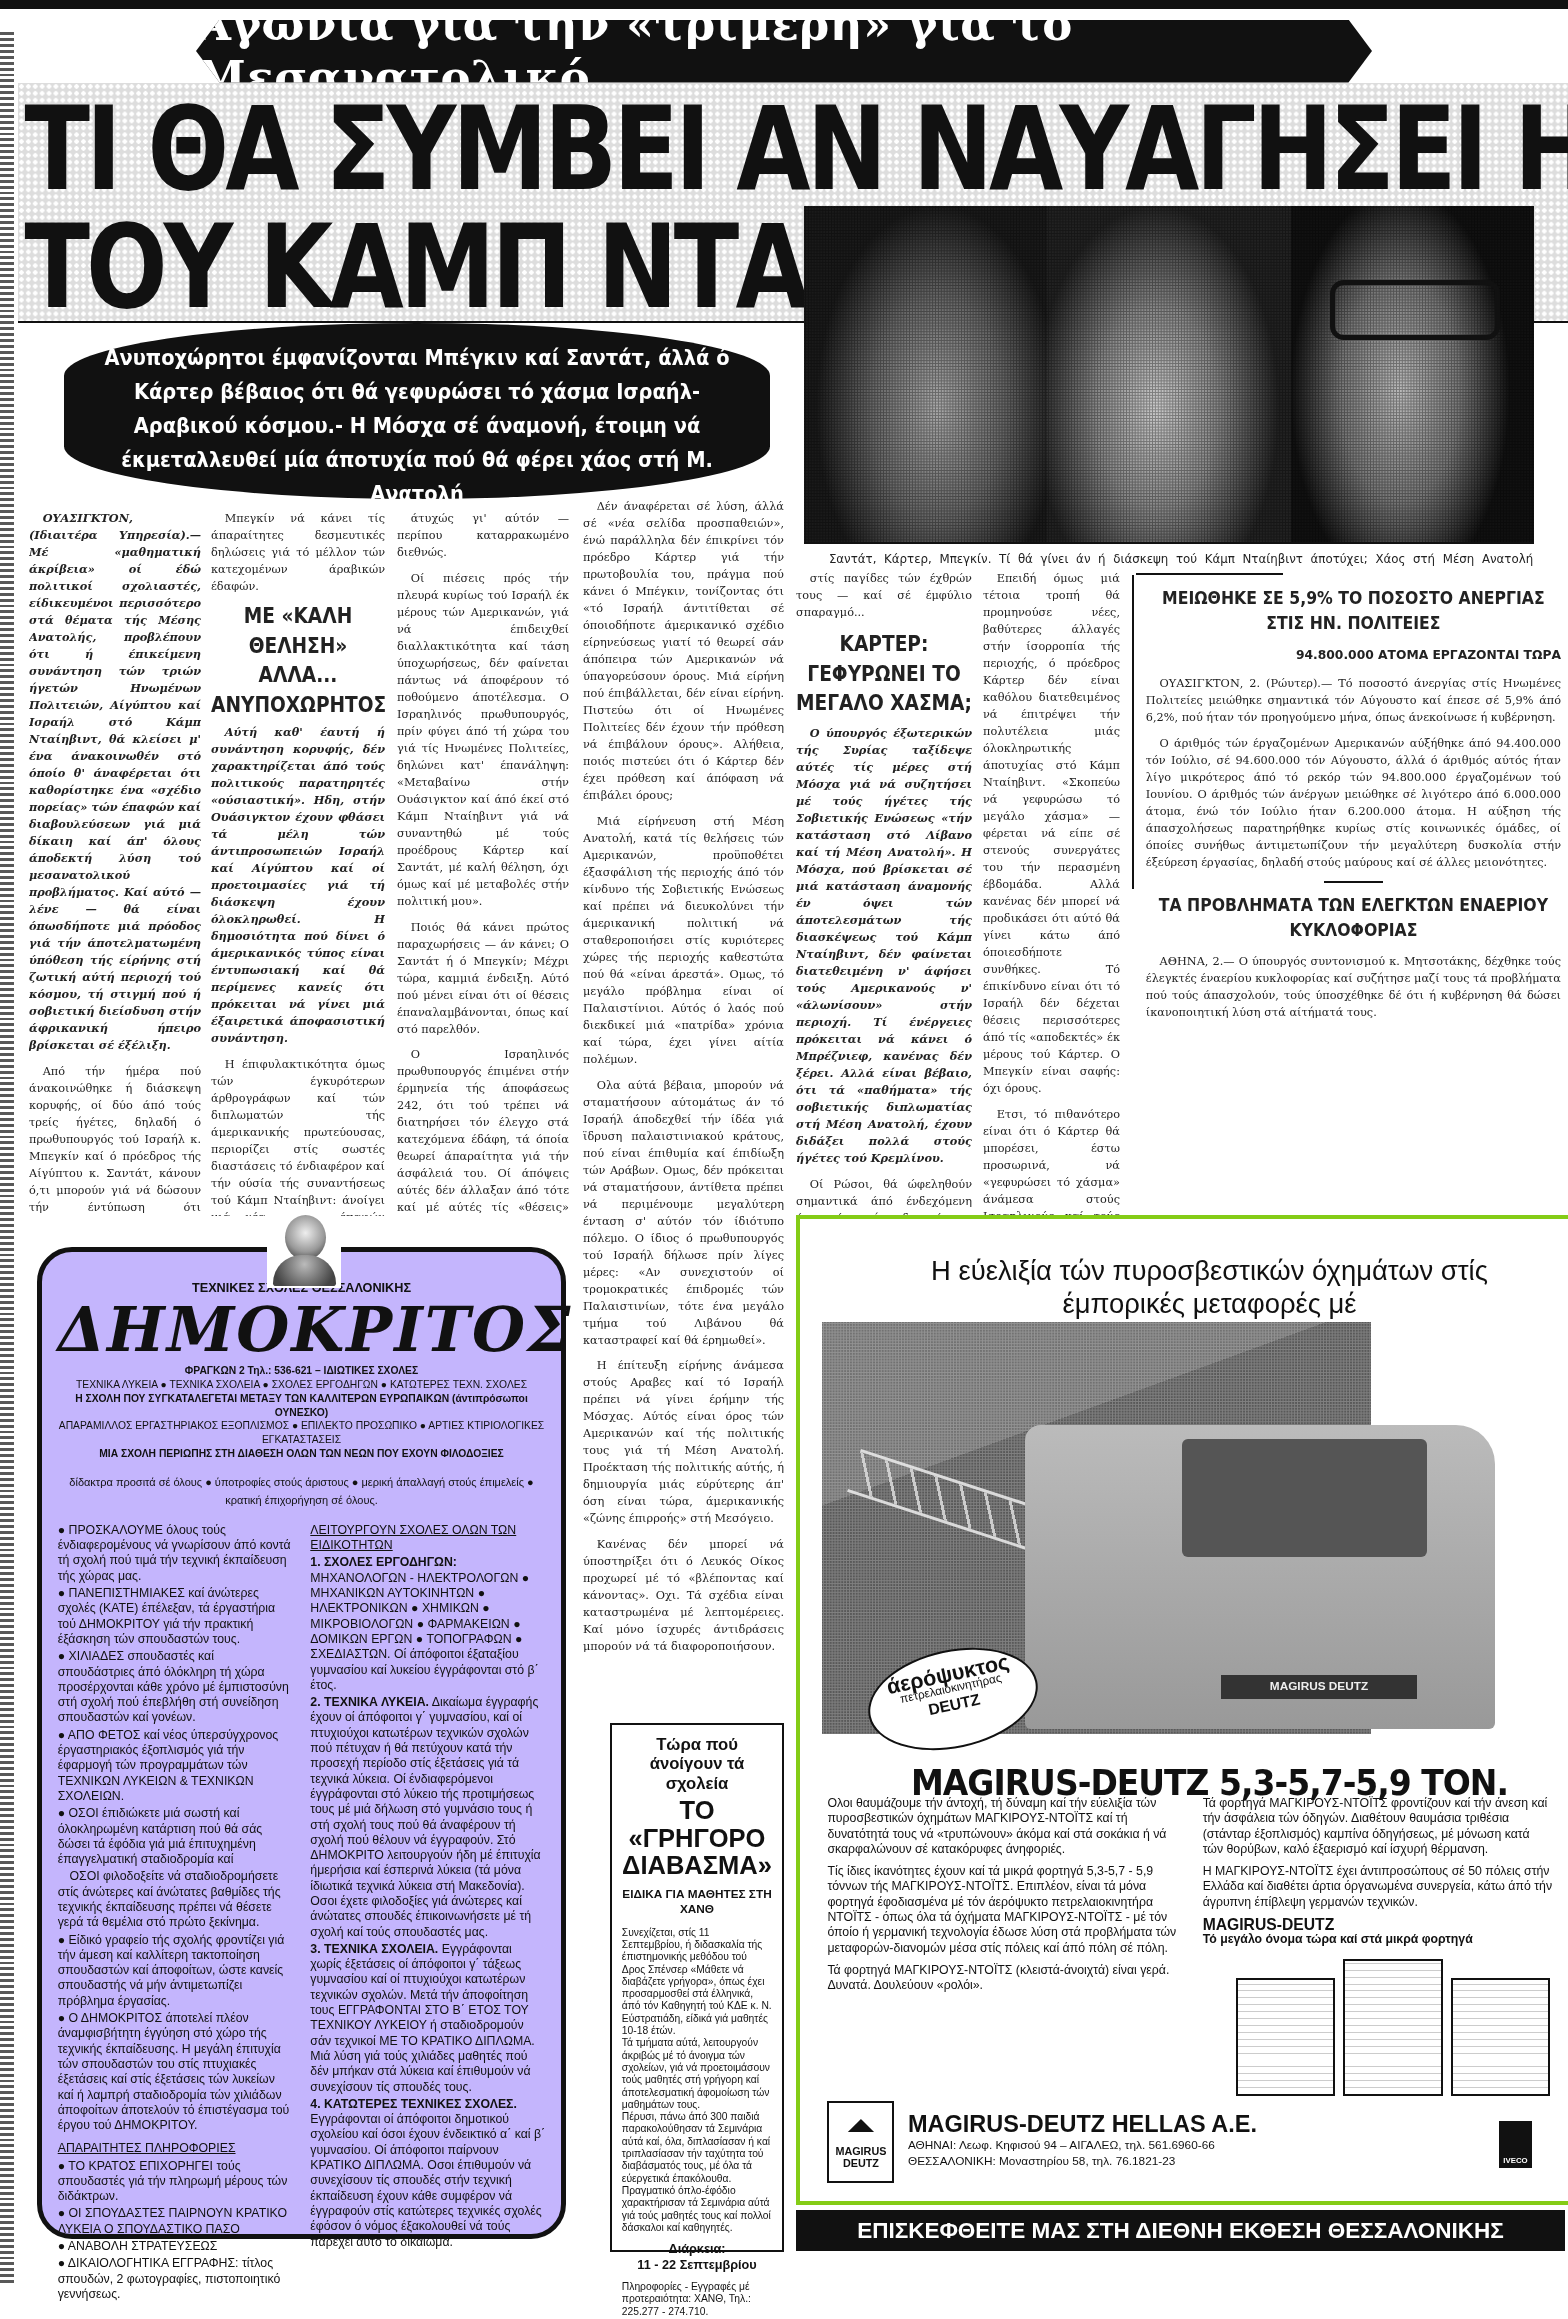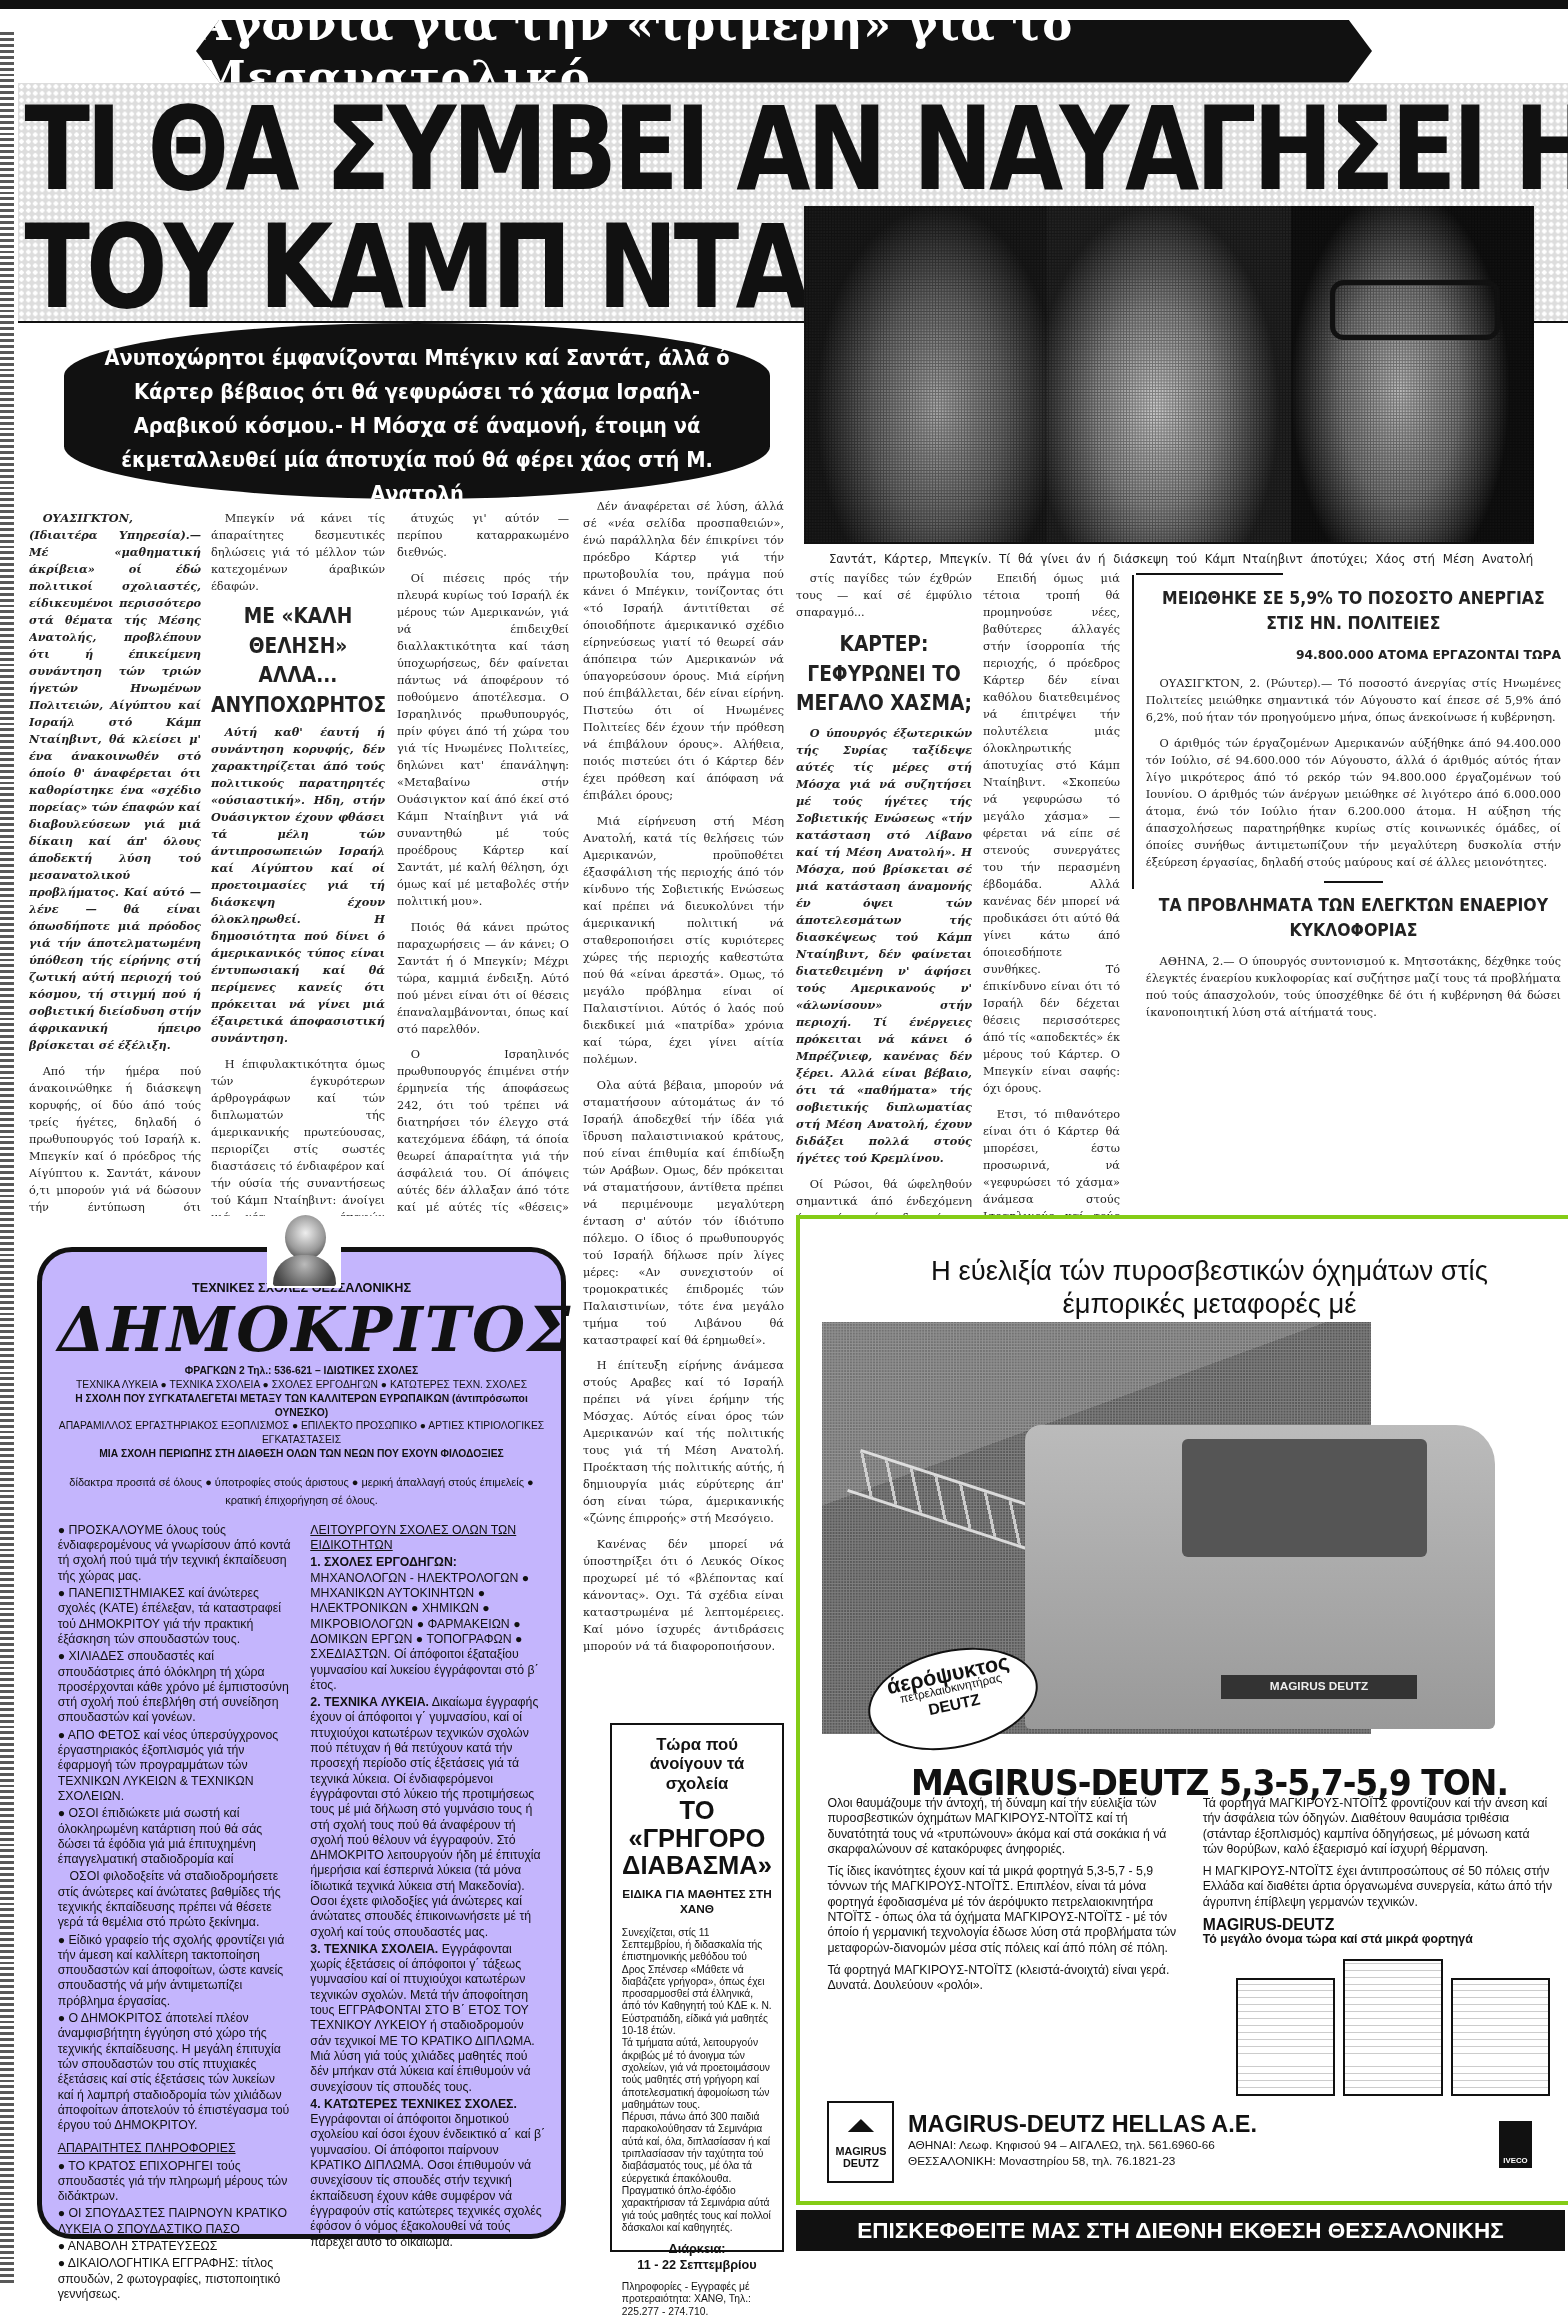--- a/index.html
+++ b/index.html
@@ -208,21 +208,21 @@
     <div style="font-weight:bold">ΦΡΑΓΚΩΝ 2 Τηλ.: 536-621 – ΙΔΙΩΤΙΚΕΣ ΣΧΟΛΕΣ</div>
     <div>ΤΕΧΝΙΚΑ ΛΥΚΕΙΑ ● ΤΕΧΝΙΚΑ ΣΧΟΛΕΙΑ ● ΣΧΟΛΕΣ ΕΡΓΟΔΗΓΩΝ ● ΚΑΤΩΤΕΡΕΣ ΤΕΧΝ. ΣΧΟΛΕΣ</div>
     <div style="font-weight:bold">Η ΣΧΟΛΗ ΠΟΥ ΣΥΓΚΑΤΑΛΕΓΕΤΑΙ ΜΕΤΑΞΥ ΤΩΝ ΚΑΛΛΙΤΕΡΩΝ ΕΥΡΩΠΑΙΚΩΝ (άντιπρόσωποι ΟΥΝΕΣΚΟ)</div>
     <div>ΑΠΑΡΑΜΙΛΛΟΣ ΕΡΓΑΣΤΗΡΙΑΚΟΣ ΕΞΟΠΛΙΣΜΟΣ ● ΕΠΙΛΕΚΤΟ ΠΡΟΣΩΠΙΚΟ ● ΑΡΤΙΕΣ ΚΤΙΡΙΟΛΟΓΙΚΕΣ ΕΓΚΑΤΑΣΤΑΣΕΙΣ</div>
     <div style="font-weight:bold">ΜΙΑ ΣΧΟΛΗ ΠΕΡΙΩΠΗΣ ΣΤΗ ΔΙΑΘΕΣΗ ΟΛΩΝ ΤΩΝ ΝΕΩΝ ΠΟΥ ΕΧΟΥΝ ΦΙΛΟΔΟΞΙΕΣ</div>
   </div>
   <div class="demo-fees">δίδακτρα προσιτά σέ όλους ● ύποτροφίες στούς άριστους ● μερική άπαλλαγή στούς έπιμελείς ● κρατική έπιχορήγηση σέ όλους.</div>
   <div class="demo-cols">
     <div>
       <p>● ΠΡΟΣΚΑΛΟΥΜΕ όλους τούς ένδιαφερομένους νά γνωρίσουν άπό κοντά τή σχολή πού τιμά τήν τεχνική έκπαίδευση τής χώρας μας.</p>
-      <p>● ΠΑΝΕΠΙΣΤΗΜΙΑΚΕΣ καί άνώτερες σχολές (ΚΑΤΕ) έπέλεξαν, τά καταστραφεί τού ΔΗΜΟΚΡΙΤΟΥ γιά τήν πρακτική έξάσκηση τών σπουδαστών τους.</p>
+      <p>● ΠΑΝΕΠΙΣΤΗΜΙΑΚΕΣ καί άνώτερες σχολές (ΚΑΤΕ) έπέλεξαν, τά έργαστήρια τού ΔΗΜΟΚΡΙΤΟΥ γιά τήν πρακτική έξάσκηση τών σπουδαστών τους.</p>
       <p>● ΧΙΛΙΑΔΕΣ σπουδαστές καί σπουδάστριες άπό όλόκληρη τή χώρα προσέρχονται κάθε χρόνο μέ έμπιστοσύνη στή σχολή πού έπεβλήθη στή συνείδηση σπουδαστών καί γονέων.</p>
       <p>● ΑΠΟ ΦΕΤΟΣ καί νέος ύπερσύγχρονος έργαστηριακός έξοπλισμός γιά τήν έφαρμογή τών προγραμμάτων τών ΤΕΧΝΙΚΩΝ ΛΥΚΕΙΩΝ &amp; ΤΕΧΝΙΚΩΝ ΣΧΟΛΕΙΩΝ.</p>
       <p>● ΟΣΟΙ έπιδιώκετε μιά σωστή καί όλοκληρωμένη κατάρτιση πού θά σάς δώσει τά έφόδια γιά μιά έπιτυχημένη έπαγγελματική σταδιοδρομία καί</p>
       <p style="text-indent:11.8px">ΟΣΟΙ φιλοδοξείτε νά σταδιοδρομήσετε στίς άνώτερες καί άνώτατες βαθμίδες τής τεχνικής έκπαίδευσης πρέπει νά θέσετε γερά τά θεμέλια στό πρώτο ξεκίνημα.</p>
       <p>● Είδικό γραφείο τής σχολής φροντίζει γιά τήν άμεση καί καλλίτερη τακτοποίηση σπουδαστών καί άποφοίτων, ώστε κανείς σπουδαστής νά μήν άντιμετωπίζει πρόβλημα έργασίας.</p>
       <p>● Ο ΔΗΜΟΚΡΙΤΟΣ άποτελεί πλέον άναμφισβήτητη έγγύηση στό χώρο τής τεχνικής έκπαίδευσης. Η μεγάλη έπιτυχία τών σπουδαστών του στίς πτυχιακές έξετάσεις καί στίς έξετάσεις τών λυκείων καί ή λαμπρή σταδιοδρομία τών χιλιάδων άποφοίτων άποτελούν τό έπιστέγασμα τού έργου τού ΔΗΜΟΚΡΙΤΟΥ.</p>
       <p class="u" style="margin-top:7.8px">ΑΠΑΡΑΙΤΗΤΕΣ ΠΛΗΡΟΦΟΡΙΕΣ</p>
       <p>● ΤΟ ΚΡΑΤΟΣ ΕΠΙΧΟΡΗΓΕΙ τούς σπουδαστές γιά τήν πληρωμή μέρους τών διδάκτρων.</p>
       <p>● ΟΙ ΣΠΟΥΔΑΣΤΕΣ ΠΑΙΡΝΟΥΝ ΚΡΑΤΙΚΟ ΛΥΚΕΙΑ Ο ΣΠΟΥΔΑΣΤΙΚΟ ΠΑΣΟ</p>
       <p>● ΑΝΑΒΟΛΗ ΣΤΡΑΤΕΥΣΕΩΣ</p>

